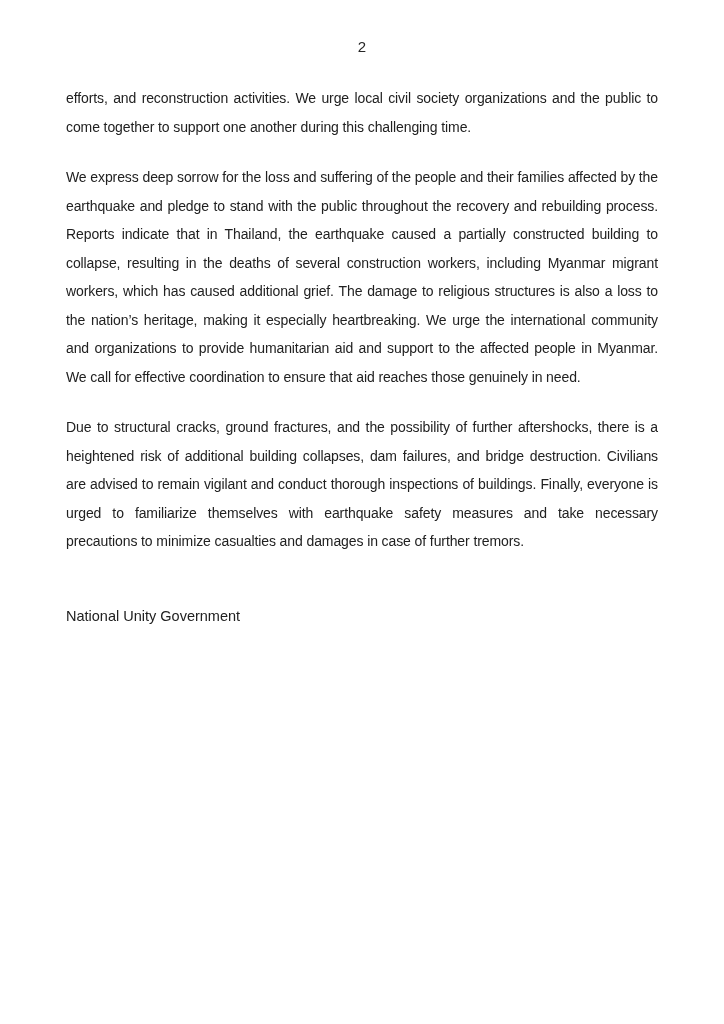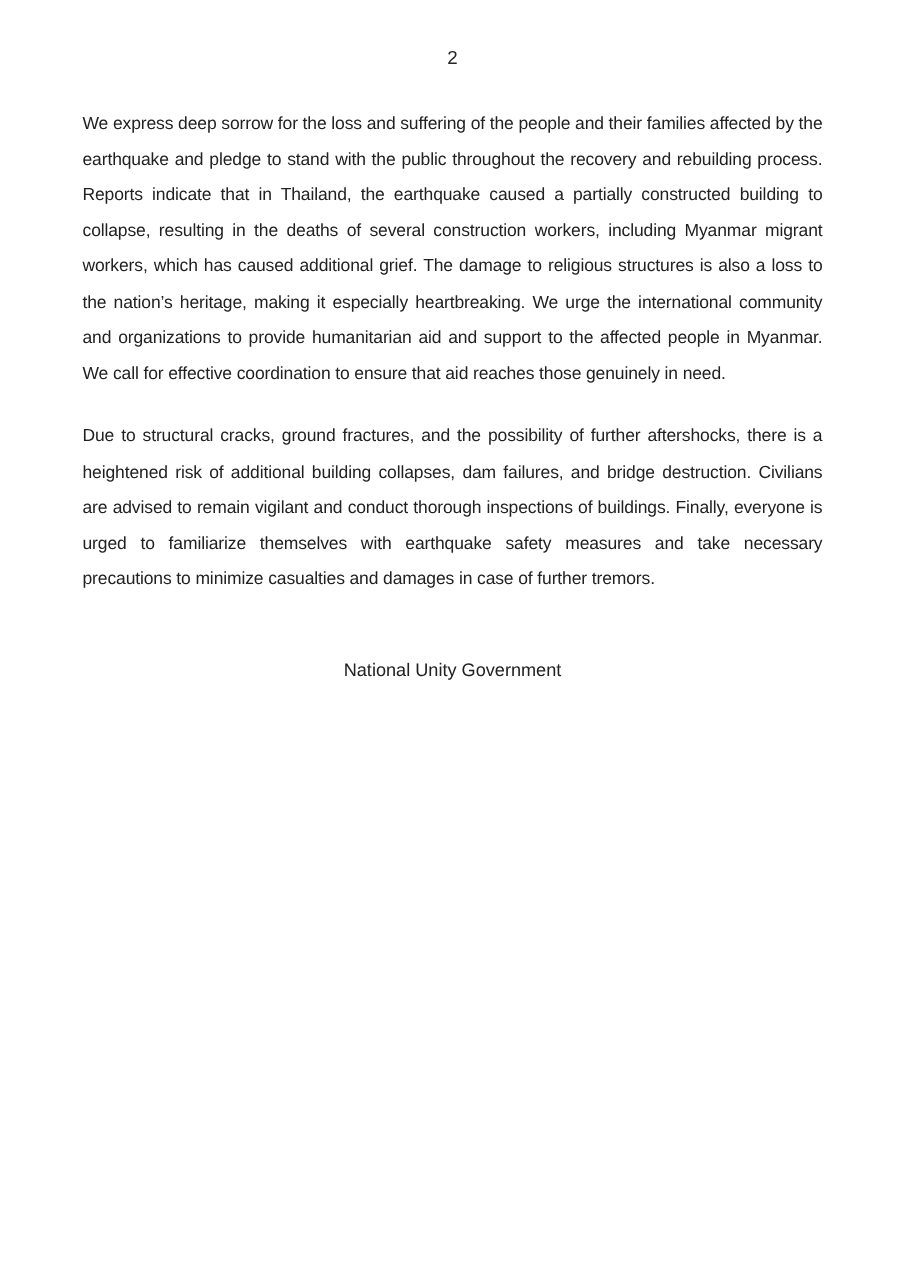--- a/index.html
+++ b/index.html
@@ -37,35 +37,36 @@
     margin: 0 0 22px 0;
     font-size: 14px;
     line-height: 28.5px;
     letter-spacing: -0.1px;
     text-align: justify;
     text-justify: inter-word;
     color: #212121;
   }
   .signature {
     margin-top: 46px;
-    text-align: center;
+    text-align: left;
     font-size: 14.5px;
     line-height: 28px;
     color: #212121;
   }
 </style>
 </head>
 <body>
 
 <div class="page">
 
   <div class="page-number">2</div>
 
   <div class="content">
 
+    <p>efforts, and reconstruction activities. We urge local civil society organizations and the public to come together to support one another during this challenging time.</p>
 
     <p>We express deep sorrow for the loss and suffering of the people and their families affected by the earthquake and pledge to stand with the public throughout the recovery and rebuilding process. Reports indicate that in Thailand, the earthquake caused a partially constructed building to collapse, resulting in the deaths of several construction workers, including Myanmar migrant workers, which has caused additional grief. The damage to religious structures is also a loss to the nation’s heritage, making it especially heartbreaking. We urge the international community and organizations to provide humanitarian aid and support to the affected people in Myanmar. We call for effective coordination to ensure that aid reaches those genuinely in need.</p>
 
     <p>Due to structural cracks, ground fractures, and the possibility of further aftershocks, there is a heightened risk of additional building collapses, dam failures, and bridge destruction. Civilians are advised to remain vigilant and conduct thorough inspections of buildings. Finally, everyone is urged to familiarize themselves with earthquake safety measures and take necessary precautions to minimize casualties and damages in case of further tremors.</p>
 
     <div class="signature">National Unity Government</div>
 
   </div>
 
 </div>

